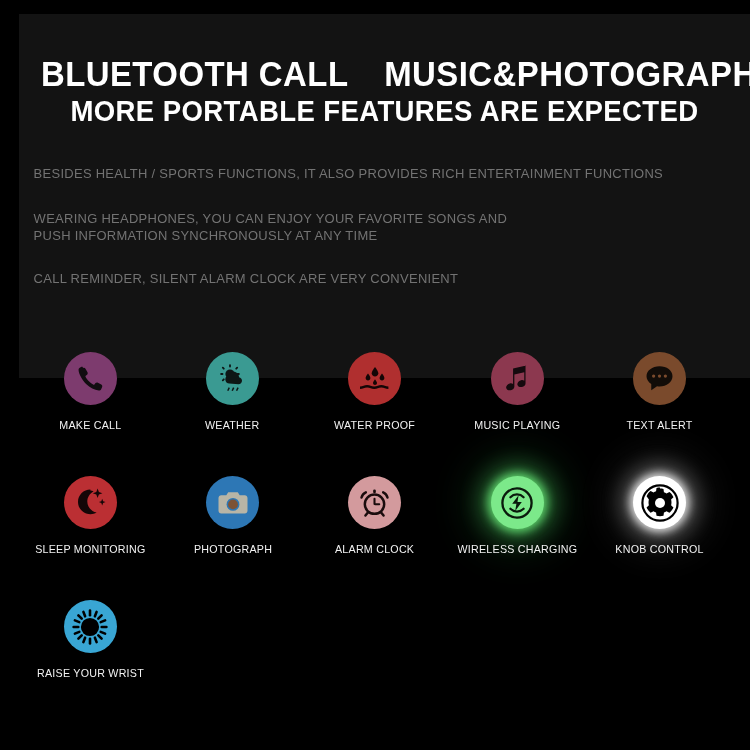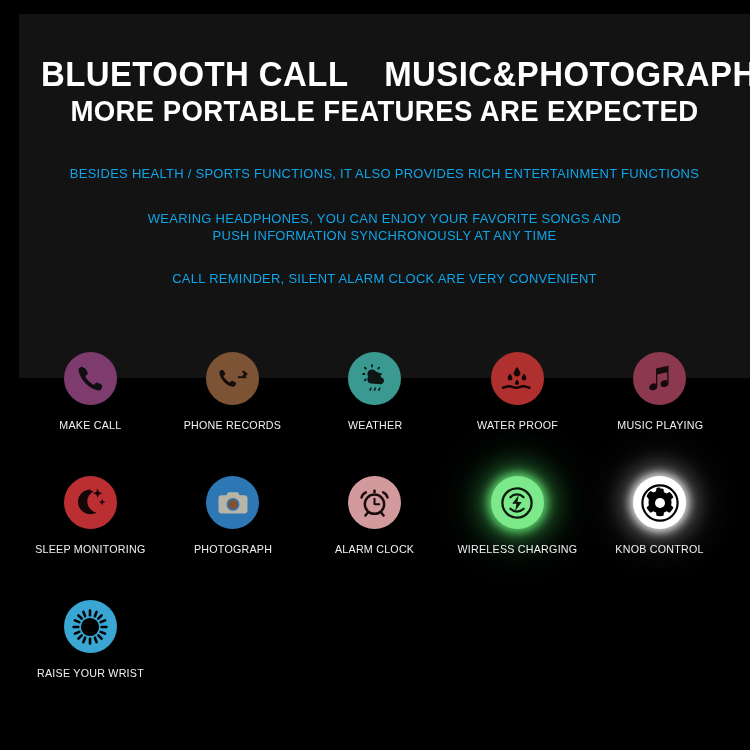--- a/index.html
+++ b/index.html
@@ -67,22 +67,21 @@
     white-space: nowrap;
     transform: scaleX(0.95);
     transform-origin: center;
   }
 
   .hero-body {
     position: absolute;
     left: 0;
     top: 152px;
     width: 100%;
-    text-align: center;
-    color: #0ea5e9;
+    color: #737373;
   }
   .body-para {
     font-size: 13.5px;
     font-weight: 400;
     letter-spacing: 0.3px;
     line-height: 1.25;
     white-space: nowrap;
     transform: scaleX(0.96);
     transform-origin: center;
   }
@@ -176,33 +175,20 @@
       <div class="badge" style="background: rgb(125, 59, 110);">
         <span>
           <svg width="30" height="30" viewBox="0 0 24 24">
               <path fill="#120d11" d="M6.6 3.2c.7-.3 1.5 0 1.9.7l1.5 2.7c.35.65.2 1.45-.35 1.9l-1.1.9c-.2.17-.26.46-.14.7.6 1.2 1.6 2.6 2.7 3.7 1.1 1.1 2.5 2.1 3.7 2.7.24.12.53.06.7-.14l.9-1.1c.45-.55 1.25-.7 1.9-.35l2.7 1.5c.7.4 1 1.2.7 1.9l-.7 1.6c-.35.8-1.15 1.3-2.02 1.25-3.3-.2-7.05-2.1-10.1-5.15S3.05 8.1 2.85 4.8C2.8 3.93 3.3 3.13 4.1 2.78l1.6-.7z"></path>
             </svg>
         </span>
       </div>
       <div class="cell-label">MAKE CALL</div>
     </div>
 
-    <div class="cell">
-      <div class="badge" style="background: rgb(125, 83, 54);">
-        <span>
-          <svg width="32" height="30" viewBox="0 0 30 24">
-            <path fill="#130e0a" d="M4.6 3.6c.6-.26 1.3 0 1.65.6l1.3 2.35c.3.56.17 1.26-.3 1.65l-.95.78c-.17.15-.23.4-.12.6.52 1.05 1.4 2.27 2.35 3.22.95.95 2.17 1.83 3.22 2.35.2.1.45.05.6-.12l.78-.95c.4-.47 1.1-.6 1.65-.3l2.35 1.3c.6.35.86 1.05.6 1.65l-.6 1.4c-.3.7-1 1.13-1.76 1.1-2.87-.18-6.13-1.83-8.78-4.48S2.38 8.6 2.2 5.73c-.04-.76.4-1.46 1.1-1.76l1.3-.37z"></path>
-            <path fill="#130e0a" d="M17.8 7.2h7.6l-1.9-1.9 1.25-1.25L29 7.3l-4.25 3.25-1.25-1.25 1.9-1.9h-7.6z"></path>
-            <path fill="#130e0a" d="M28.2 12.4h-7.6l1.9 1.9-1.25 1.25L17 12.3l4.25-3.25 1.25 1.25-1.9 1.9h7.6z" opacity="0"></path>
-            <path fill="#130e0a" d="M27.6 11.2h-8.1v-1.7h8.1z"></path>
-          </svg>
-        </span>
-      </div>
-      <div class="cell-label">PHONE RECORDS</div>
-    </div>
 
     <div class="cell">
       <div class="badge" style="background: rgb(58, 154, 146);">
         <span>
           <svg width="34" height="32" viewBox="0 0 34 32">
             <g fill="#0d1615">
               <circle cx="14" cy="11" r="4.6"></circle>
               <g>
                 <rect x="13.1" y="1.2" width="1.8" height="3.2" rx=".9"></rect>
                 <rect x="13.1" y="17.6" width="1.8" height="3.2" rx=".9" opacity="0"></rect>
@@ -246,20 +232,35 @@
       <div class="badge" style="background: rgb(140, 56, 79);">
         <span>
           <svg width="28" height="30" viewBox="0 0 22 26">
             <path fill="#150a0e" d="M19 1.2L7.6 3.9v13.4c-.72-.5-1.7-.72-2.72-.5C2.95 17.23 1.4 18.9 1.6 20.5c.2 1.6 2 2.6 4 2.2 1.72-.35 3-1.6 3.1-2.98V9.2l8.6-2v7.35c-.72-.5-1.7-.72-2.72-.5-1.93.43-3.48 2.1-3.28 3.7.2 1.6 2 2.6 4 2.2 1.78-.36 3.08-1.66 3.1-3.08V1.2z"></path>
           </svg>
         </span>
       </div>
       <div class="cell-label">MUSIC PLAYING</div>
     </div>
 
+    <div class="cell">
+      <div class="badge" style="background: rgb(122, 74, 44);">
+        <span>
+          <svg width="33" height="31" viewBox="0 0 32 30">
+            <path fill="#120c08" d="M16 3.2c-7 0-12.6 4.3-12.6 9.6 0 3 1.8 5.7 4.6 7.5v6.1l5.6-3.9c.8.13 1.58.2 2.4.2 7 0 12.6-4.3 12.6-9.9S23 3.2 16 3.2z"></path>
+            <g fill="#7a4a2c">
+              <circle cx="10.3" cy="12.6" r="1.6"></circle>
+              <circle cx="16" cy="12.6" r="1.6"></circle>
+              <circle cx="21.7" cy="12.6" r="1.6"></circle>
+            </g>
+          </svg>
+        </span>
+      </div>
+      <div class="cell-label">TEXT ALERT</div>
+    </div>
 
     <div class="cell">
       <div class="badge" style="background: rgb(187, 47, 51);">
         <span>
           <svg width="34" height="32" viewBox="0 0 34 32">
             <g fill="#150607">
               <path d="M18.4 2.6C11.6 2.6 6 8.1 6 14.9s5.6 12.3 12.4 12.3c2.3 0 4.4-.6 6.2-1.7-5.3-1-9.3-5.6-9.3-11.1 0-4.4 2.6-8.2 6.3-10-1-.5-2.1-.8-3.2-.8z" transform="translate(-1 0)"></path>
               <path d="M24.6 1.5l1.3 3.5 3.5 1.3-3.5 1.3-1.3 3.5-1.3-3.5L19.8 6.3l3.5-1.3z"></path>
               <path d="M29.2 11.8l.9 2.4 2.4.9-2.4.9-.9 2.4-.9-2.4-2.4-.9 2.4-.9z"></path>
             </g>

